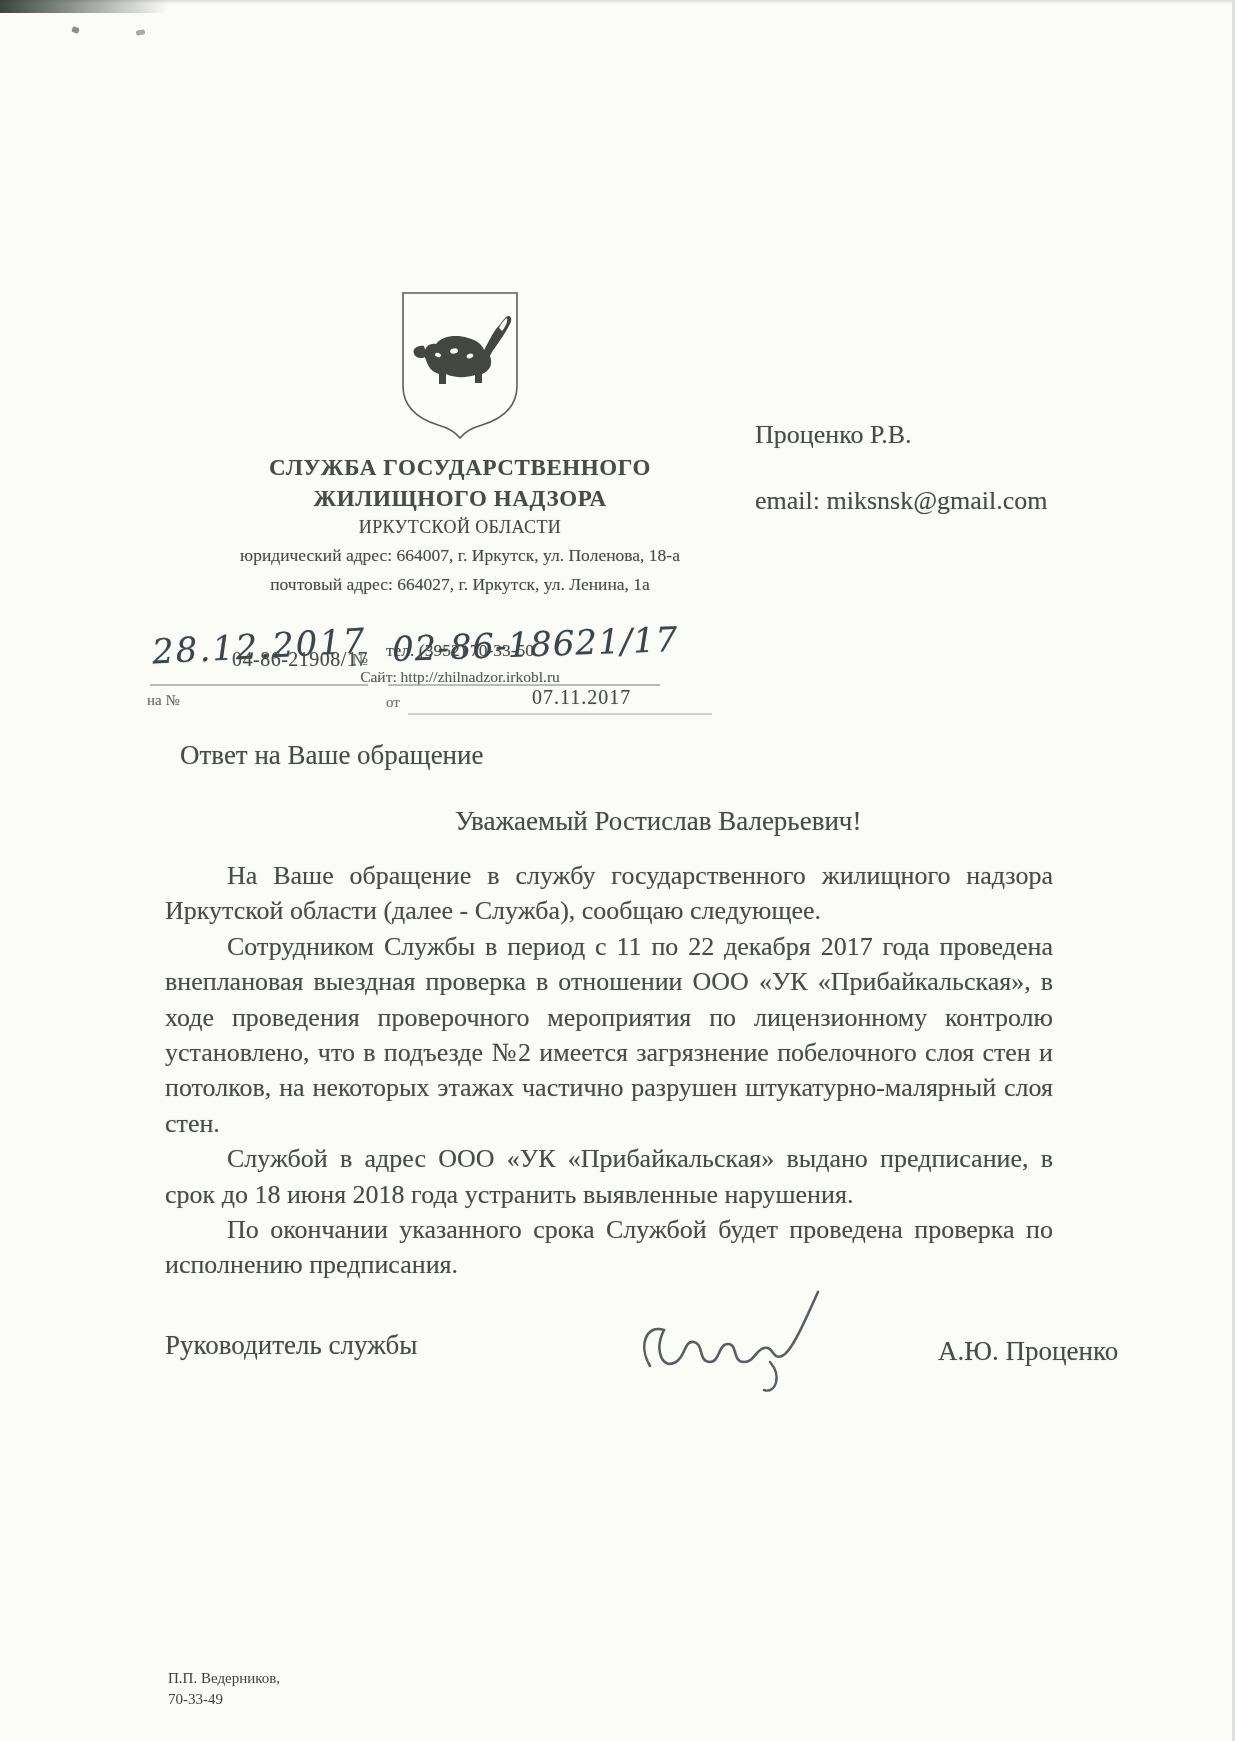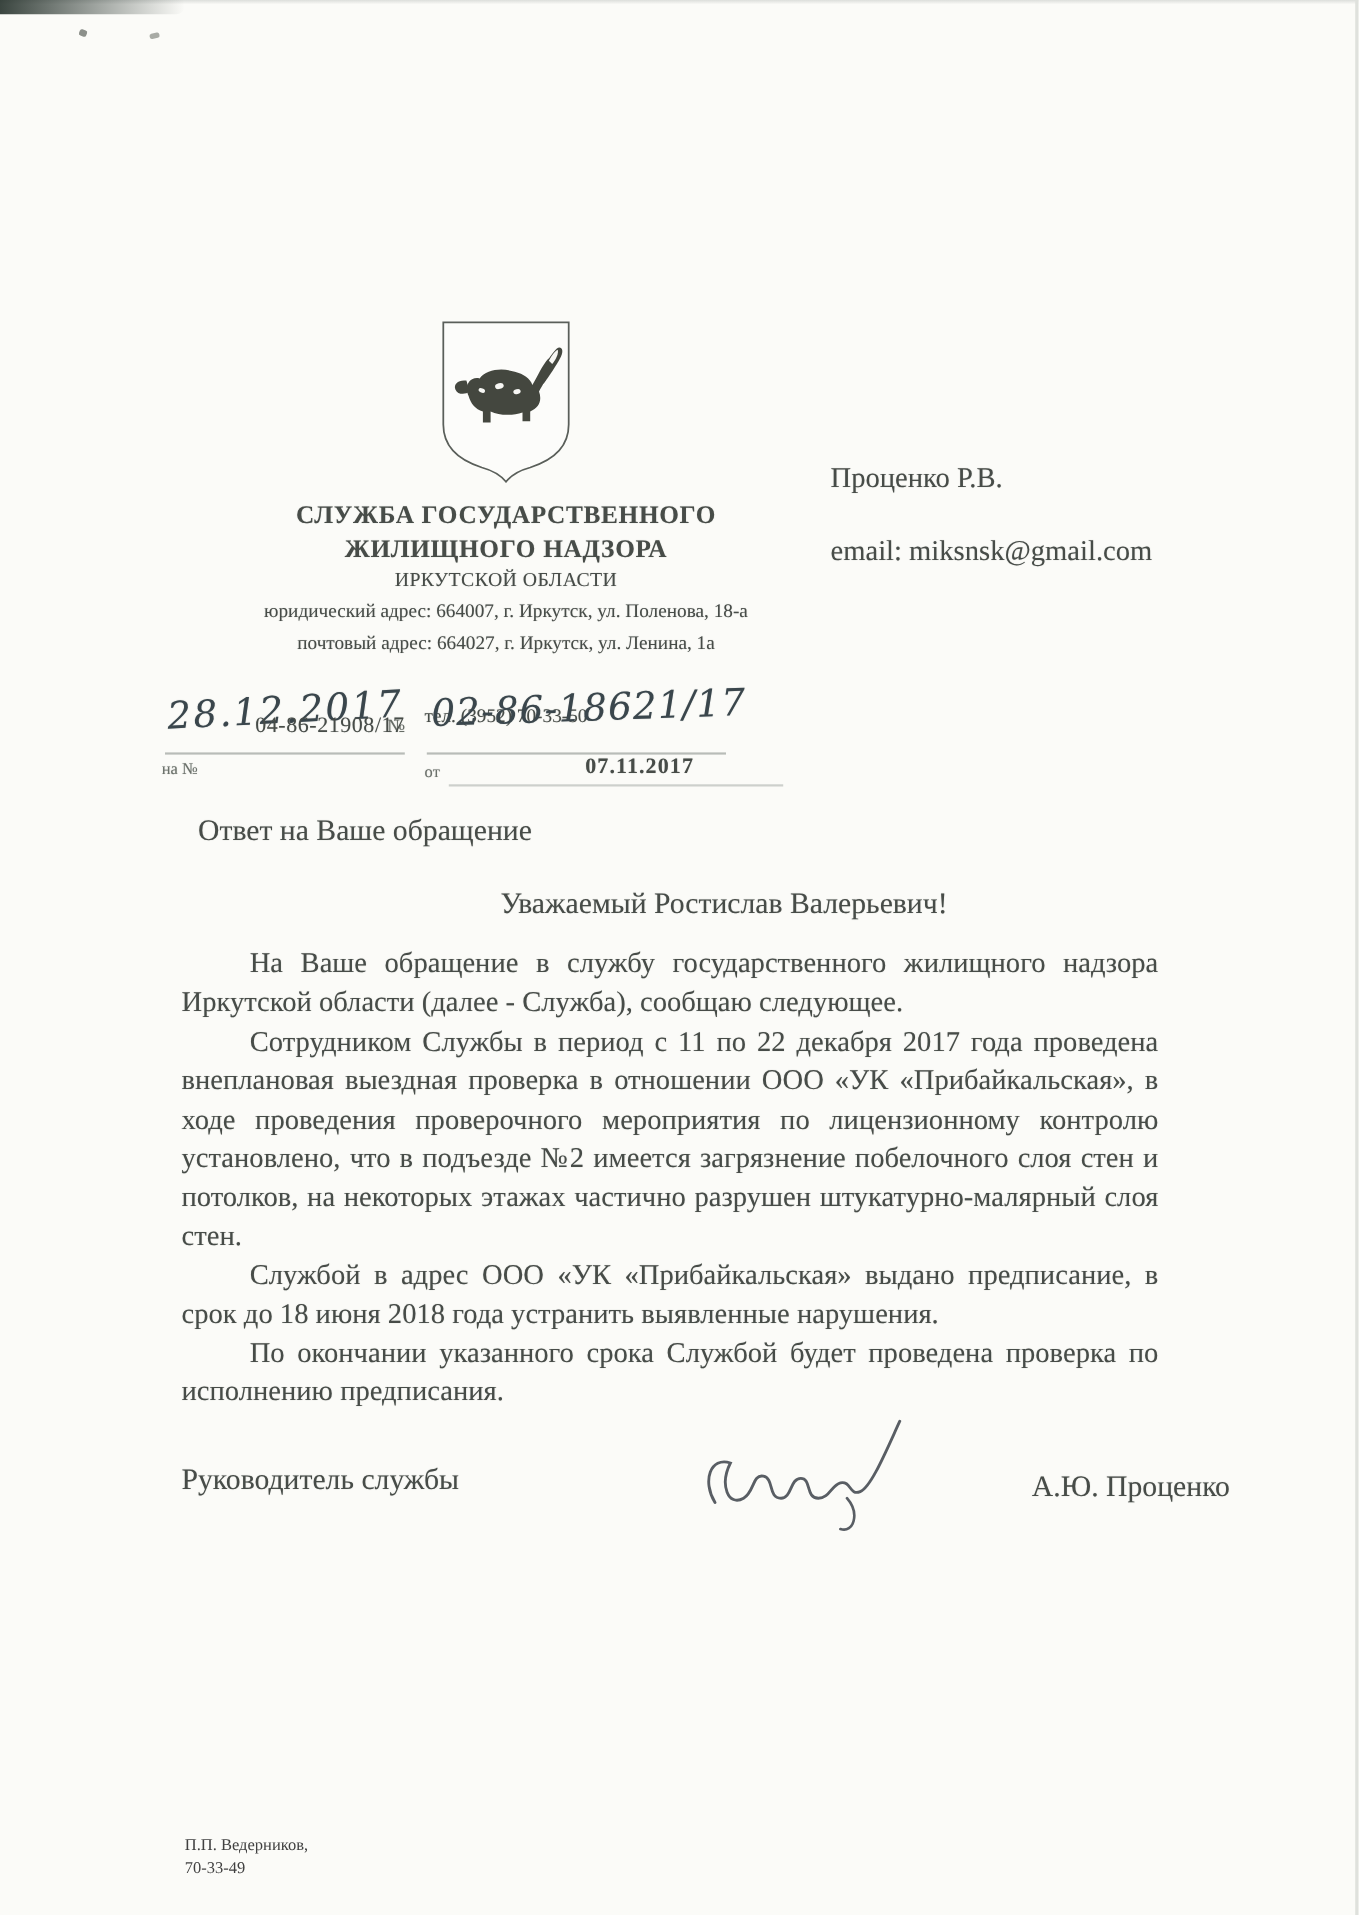--- a/index.html
+++ b/index.html
@@ -40,21 +40,21 @@
   .hw-date { left:152px; top:626px; font-size:34px; letter-spacing:2px; transform:rotate(-3deg); }
   .hw-number { left:392px; top:624px; font-size:34px; letter-spacing:1px; transform:rotate(-2deg); }
   .rule { height:2px; background:#a7ada7; opacity:.8; }
   .rule-1 { left:150px; top:684px; width:218px; }
   .rule-2 { left:388px; top:684px; width:272px; }
   .rule-3 { left:408px; top:713px; width:304px; height:1.5px; opacity:.55; }
   .num-sign { left:352px; top:650px; font-size:17px; color:#666c66; }
   .in-label { left:147px; top:692px; font-size:15px; color:#6b716b; }
   .in-number { left:232px; top:648px; font-size:20px; letter-spacing:.5px; }
   .ot-label { left:386px; top:694px; font-size:15px; color:#6b716b; }
-  .in-date { left:532px; top:686px; font-size:20px; letter-spacing:1px;font-weight:bold; }
+  .in-date { left:532px; top:686px; font-size:20px; letter-spacing:1px; }
 
   .subject { left:180px; top:740px; font-size:27px; }
   .salutation { left:455px; top:806px; font-size:27px; }
 
   .body-text { left:165px; top:858px; width:888px; font-size:26px;
     line-height:35.4px; text-align:justify; }
   .body-text p { margin:0; text-indent:62px; text-shadow:0 0 1px rgba(71,76,72,.35); }
 
   .sig-title { left:165px; top:1330px; font-size:27px; }
   .sig-svg { left:620px; top:1266px; width:230px; height:140px; }
@@ -95,20 +95,21 @@
     </svg>
   </div>
 
   <div class="abs org-block">
     <div class="org-line-1 t">СЛУЖБА ГОСУДАРСТВЕННОГО</div>
     <div class="org-line-2 t">ЖИЛИЩНОГО НАДЗОРА</div>
     <div class="org-line-3 t">ИРКУТСКОЙ ОБЛАСТИ</div>
     <div class="addr t">юридический адрес: 664007, г. Иркутск, ул. Поленова, 18-а</div>
     <div class="addr t">почтовый адрес: 664027, г. Иркутск, ул. Ленина, 1а</div>
     <div class="phone t">тел. (3952) 70-33-50</div>
+    <div class="site t">Сайт: http://zhilnadzor.irkobl.ru</div>
   </div>
 
   <div class="abs recipient-name t">Проценко Р.В.</div>
   <div class="abs recipient-email t">email: miksnsk@gmail.com</div>
 
   <div class="abs hw hw-date">28.12.2017</div>
   <div class="abs rule rule-1"></div>
   <div class="abs num-sign t">№</div>
   <div class="abs hw hw-number">02-86-18621/17</div>
   <div class="abs rule rule-2"></div>

